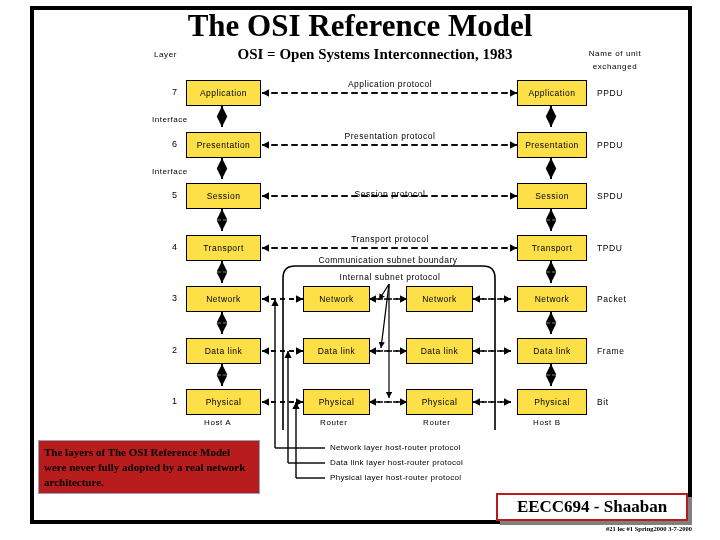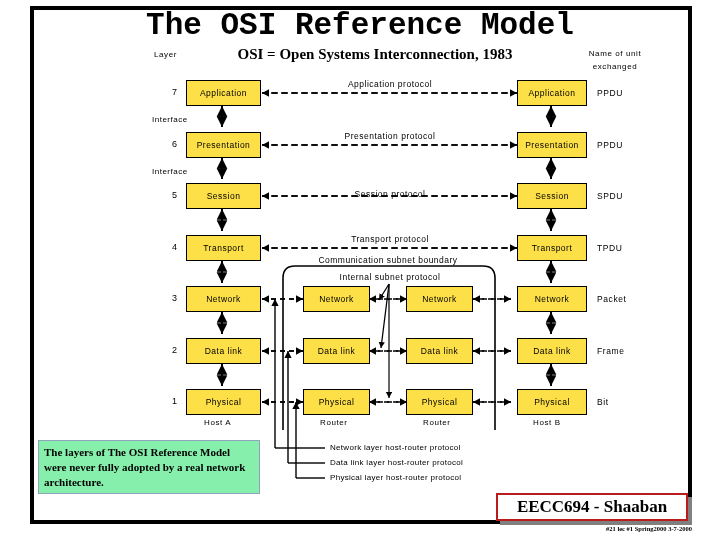--- a/index.html
+++ b/index.html
@@ -23,21 +23,21 @@
     height: 518px;
     border: 4px solid #000000;
     box-sizing: border-box;
   }
   #title {
     position: absolute;
     left: 60px;
     top: 8px;
     width: 600px;
     text-align: center;
-    font-family: Liberation Mono, monospace;
+    font-family: Liberation Serif, serif;
     font-weight: bold;
     font-size: 31px;
     letter-spacing: 0px;
     white-space: nowrap;
   }
   #subtitle {
     position: absolute;
     left: 160px;
     top: 46px;
     width: 430px;
@@ -115,21 +115,21 @@
     width: 720px; height: 540px;
     pointer-events: none;
   }
   #note-box {
     position: absolute;
     left: 38px;
     top: 440px;
     width: 222px;
     height: 54px;
     border: 1.5px solid #8fa3bd;
-    background: #86efac;
+    background: #b91c1c;
     box-sizing: border-box;
     padding: 4px 13px 0 5px;
     font-family: "Liberation Serif", serif;
     font-weight: bold;
     font-size: 11px;
     line-height: 15px;
     color: #000;
   }
   #footer-shadow {
     position: absolute;

